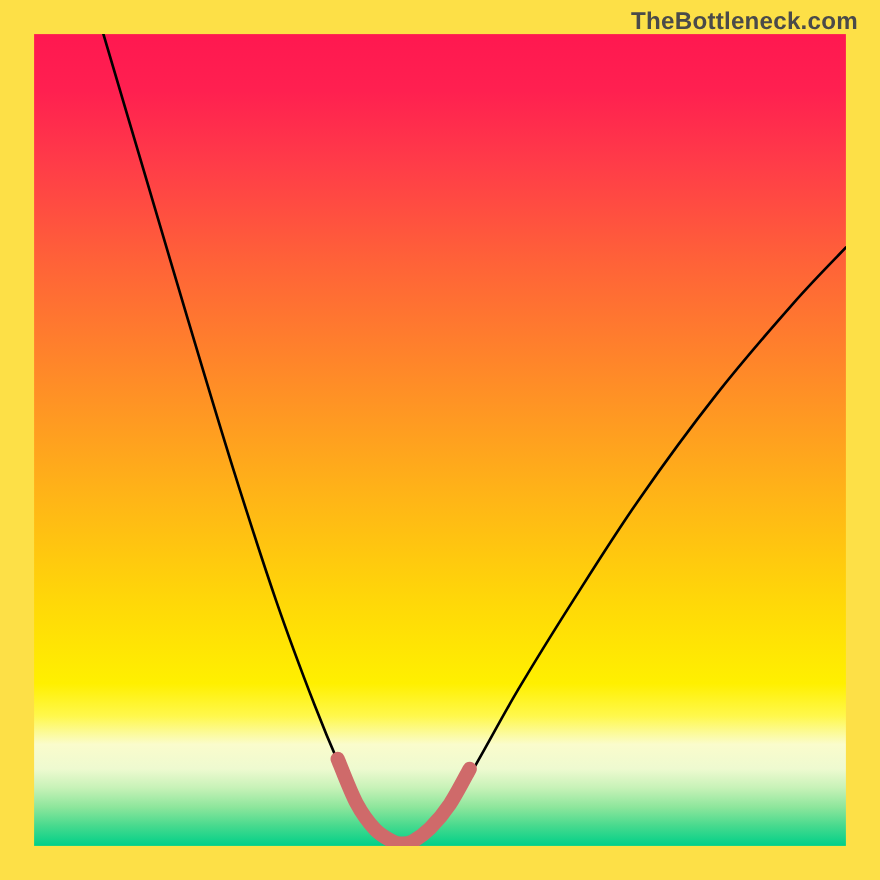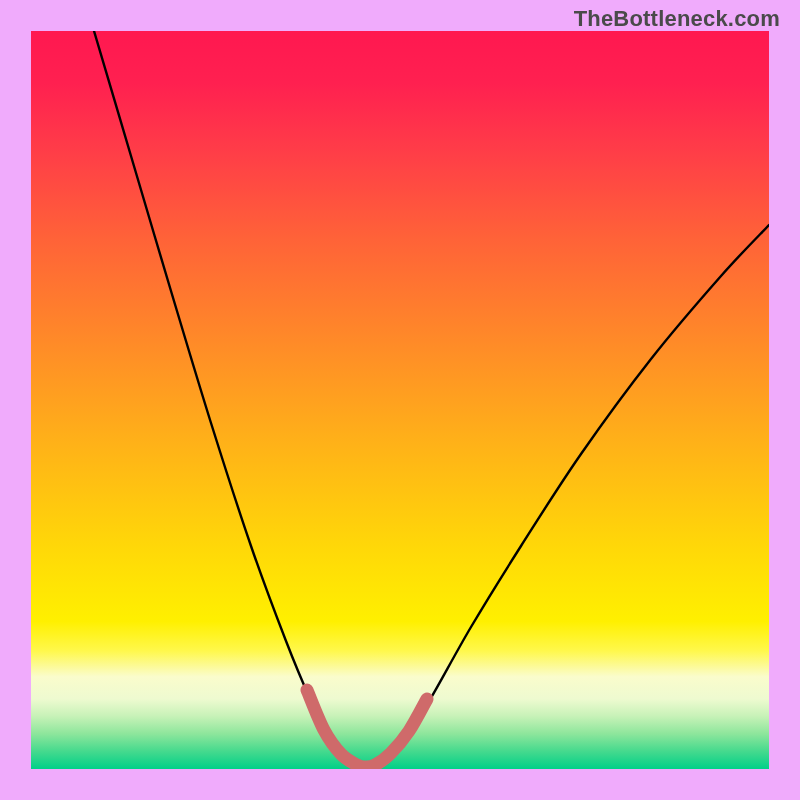--- a/index.html
+++ b/index.html
@@ -10,21 +10,21 @@
     background: #000;
     overflow: hidden;
     font-family: Arial, Helvetica, sans-serif;
   }
   .frame {
     position: absolute;
     top: 0;
     left: 0;
     width: 800px;
     height: 800px;
-    background: #f0abfc;
+    background: #fde047;
   }
   .plot {
     position: absolute;
     top: 31px;
     left: 31px;
     width: 738px;
     height: 738px;
     overflow: hidden;
   }
   .watermark {

